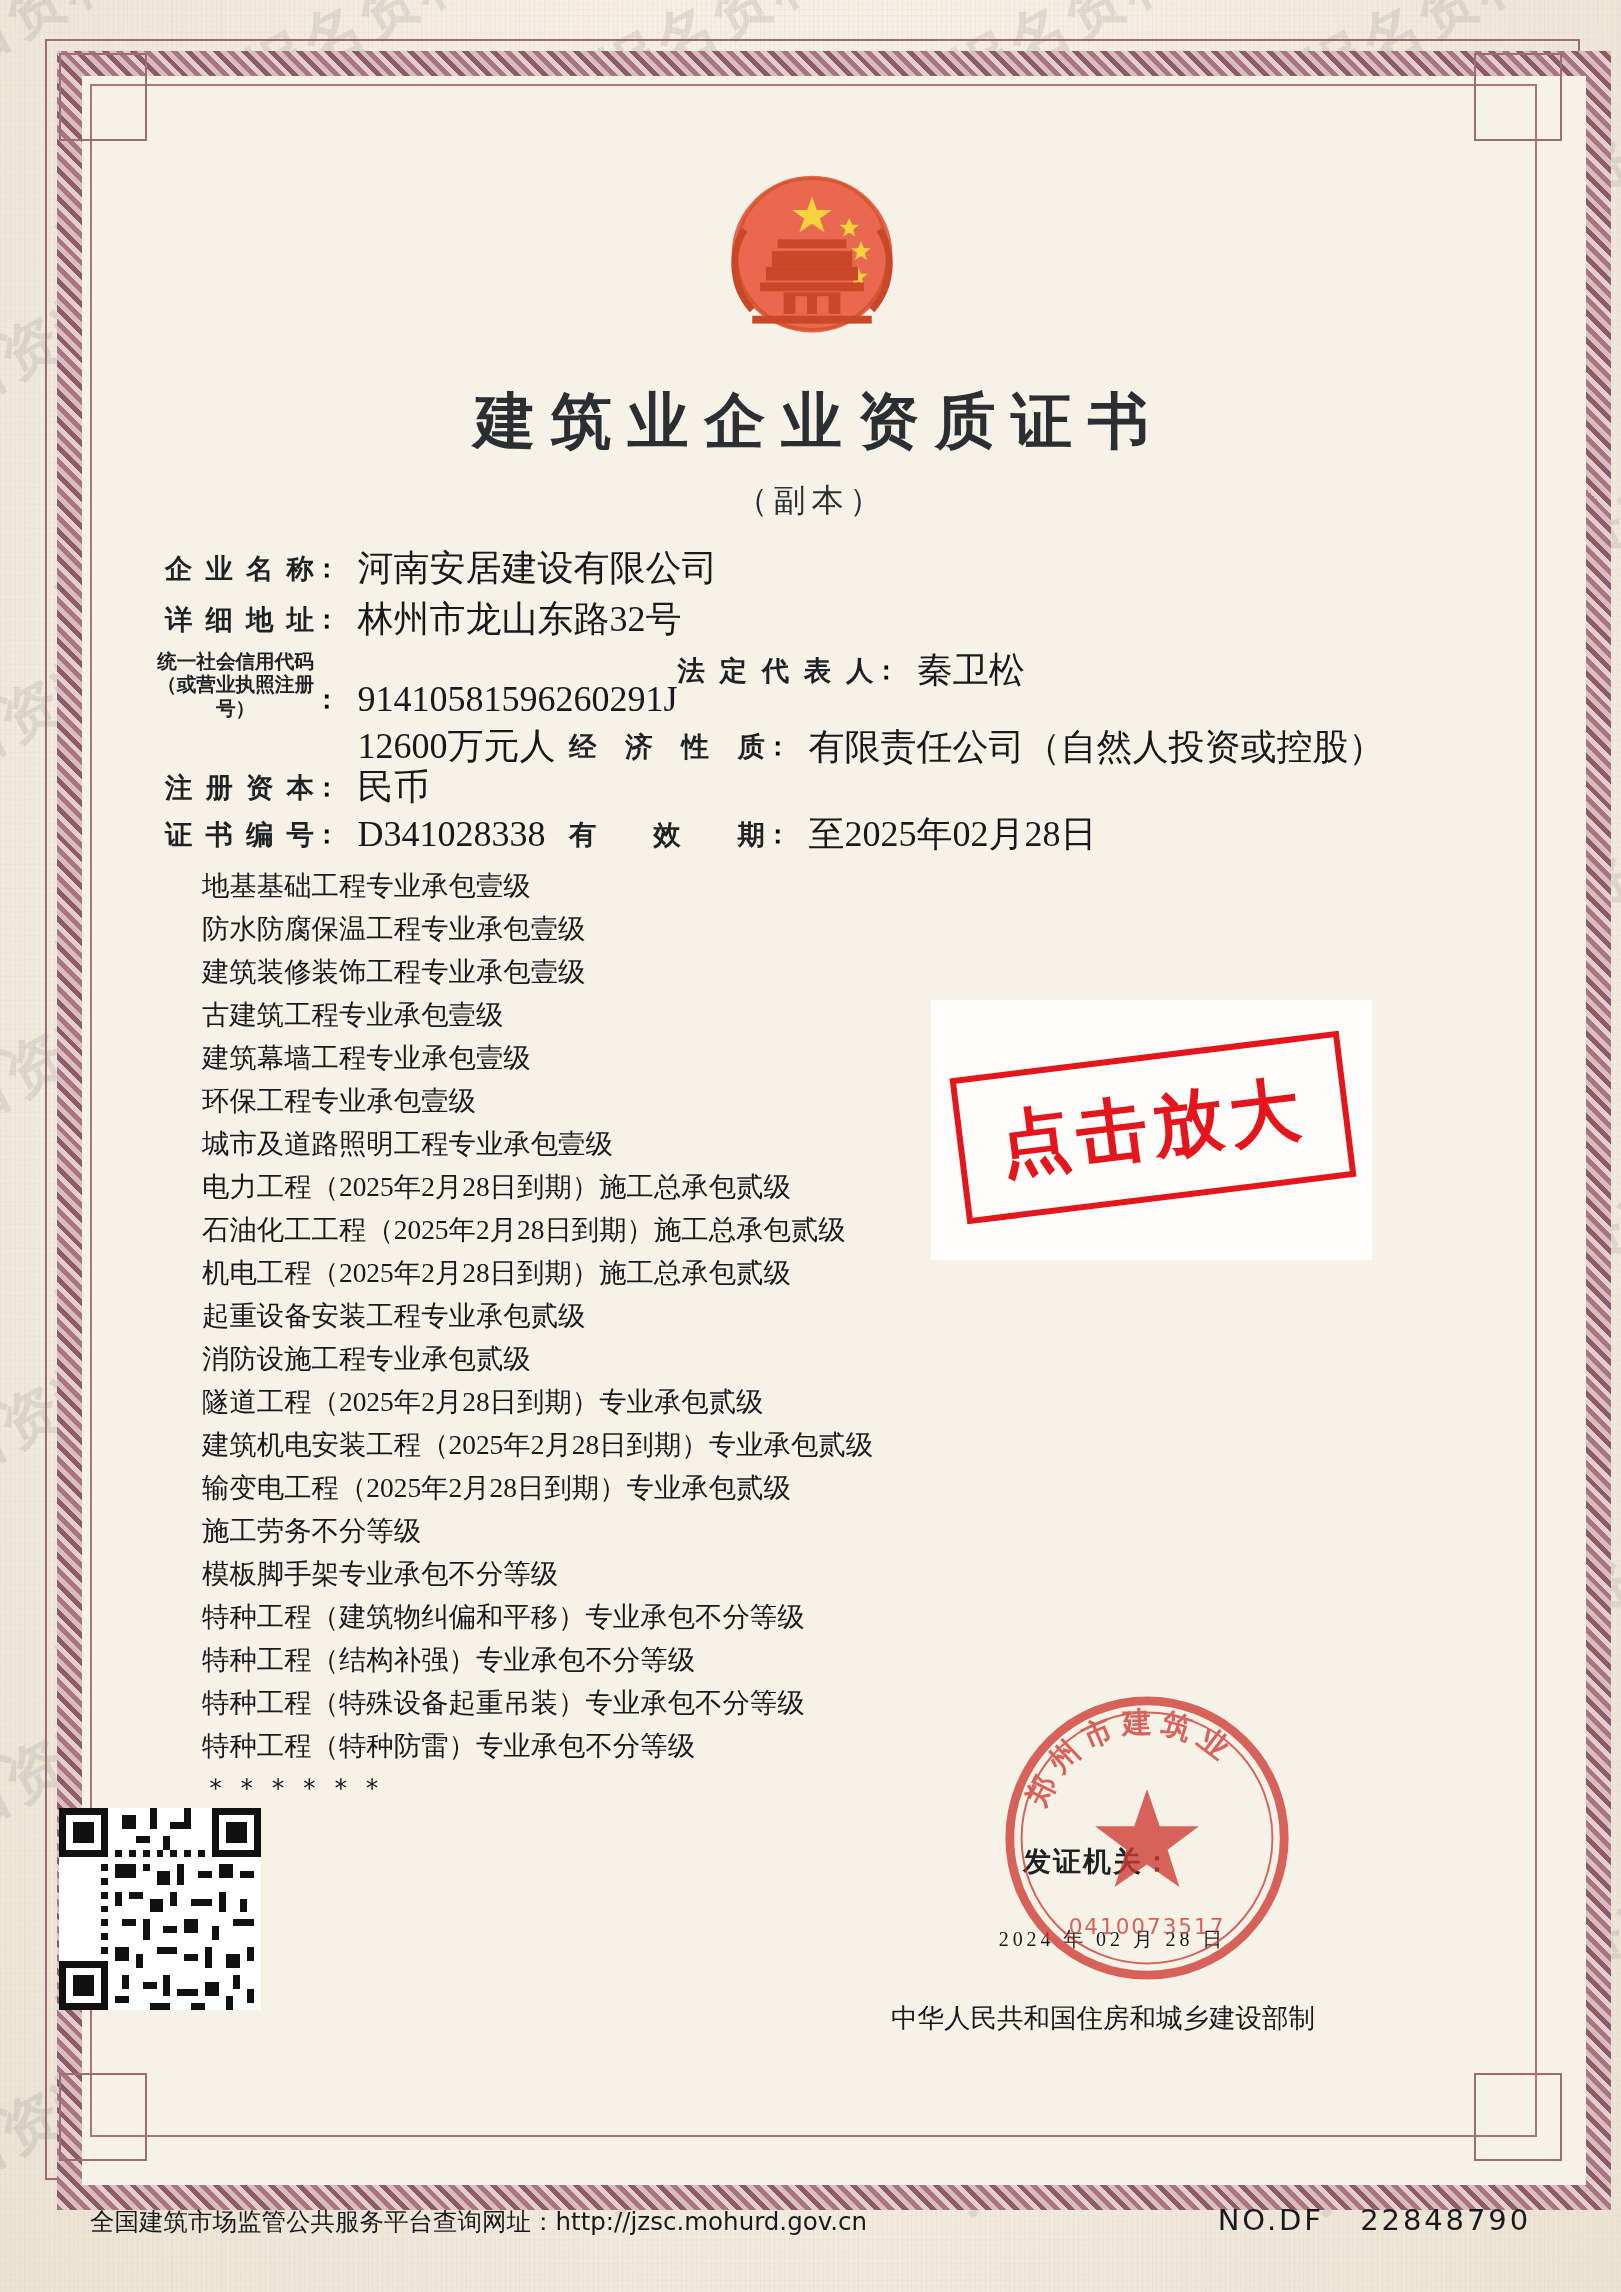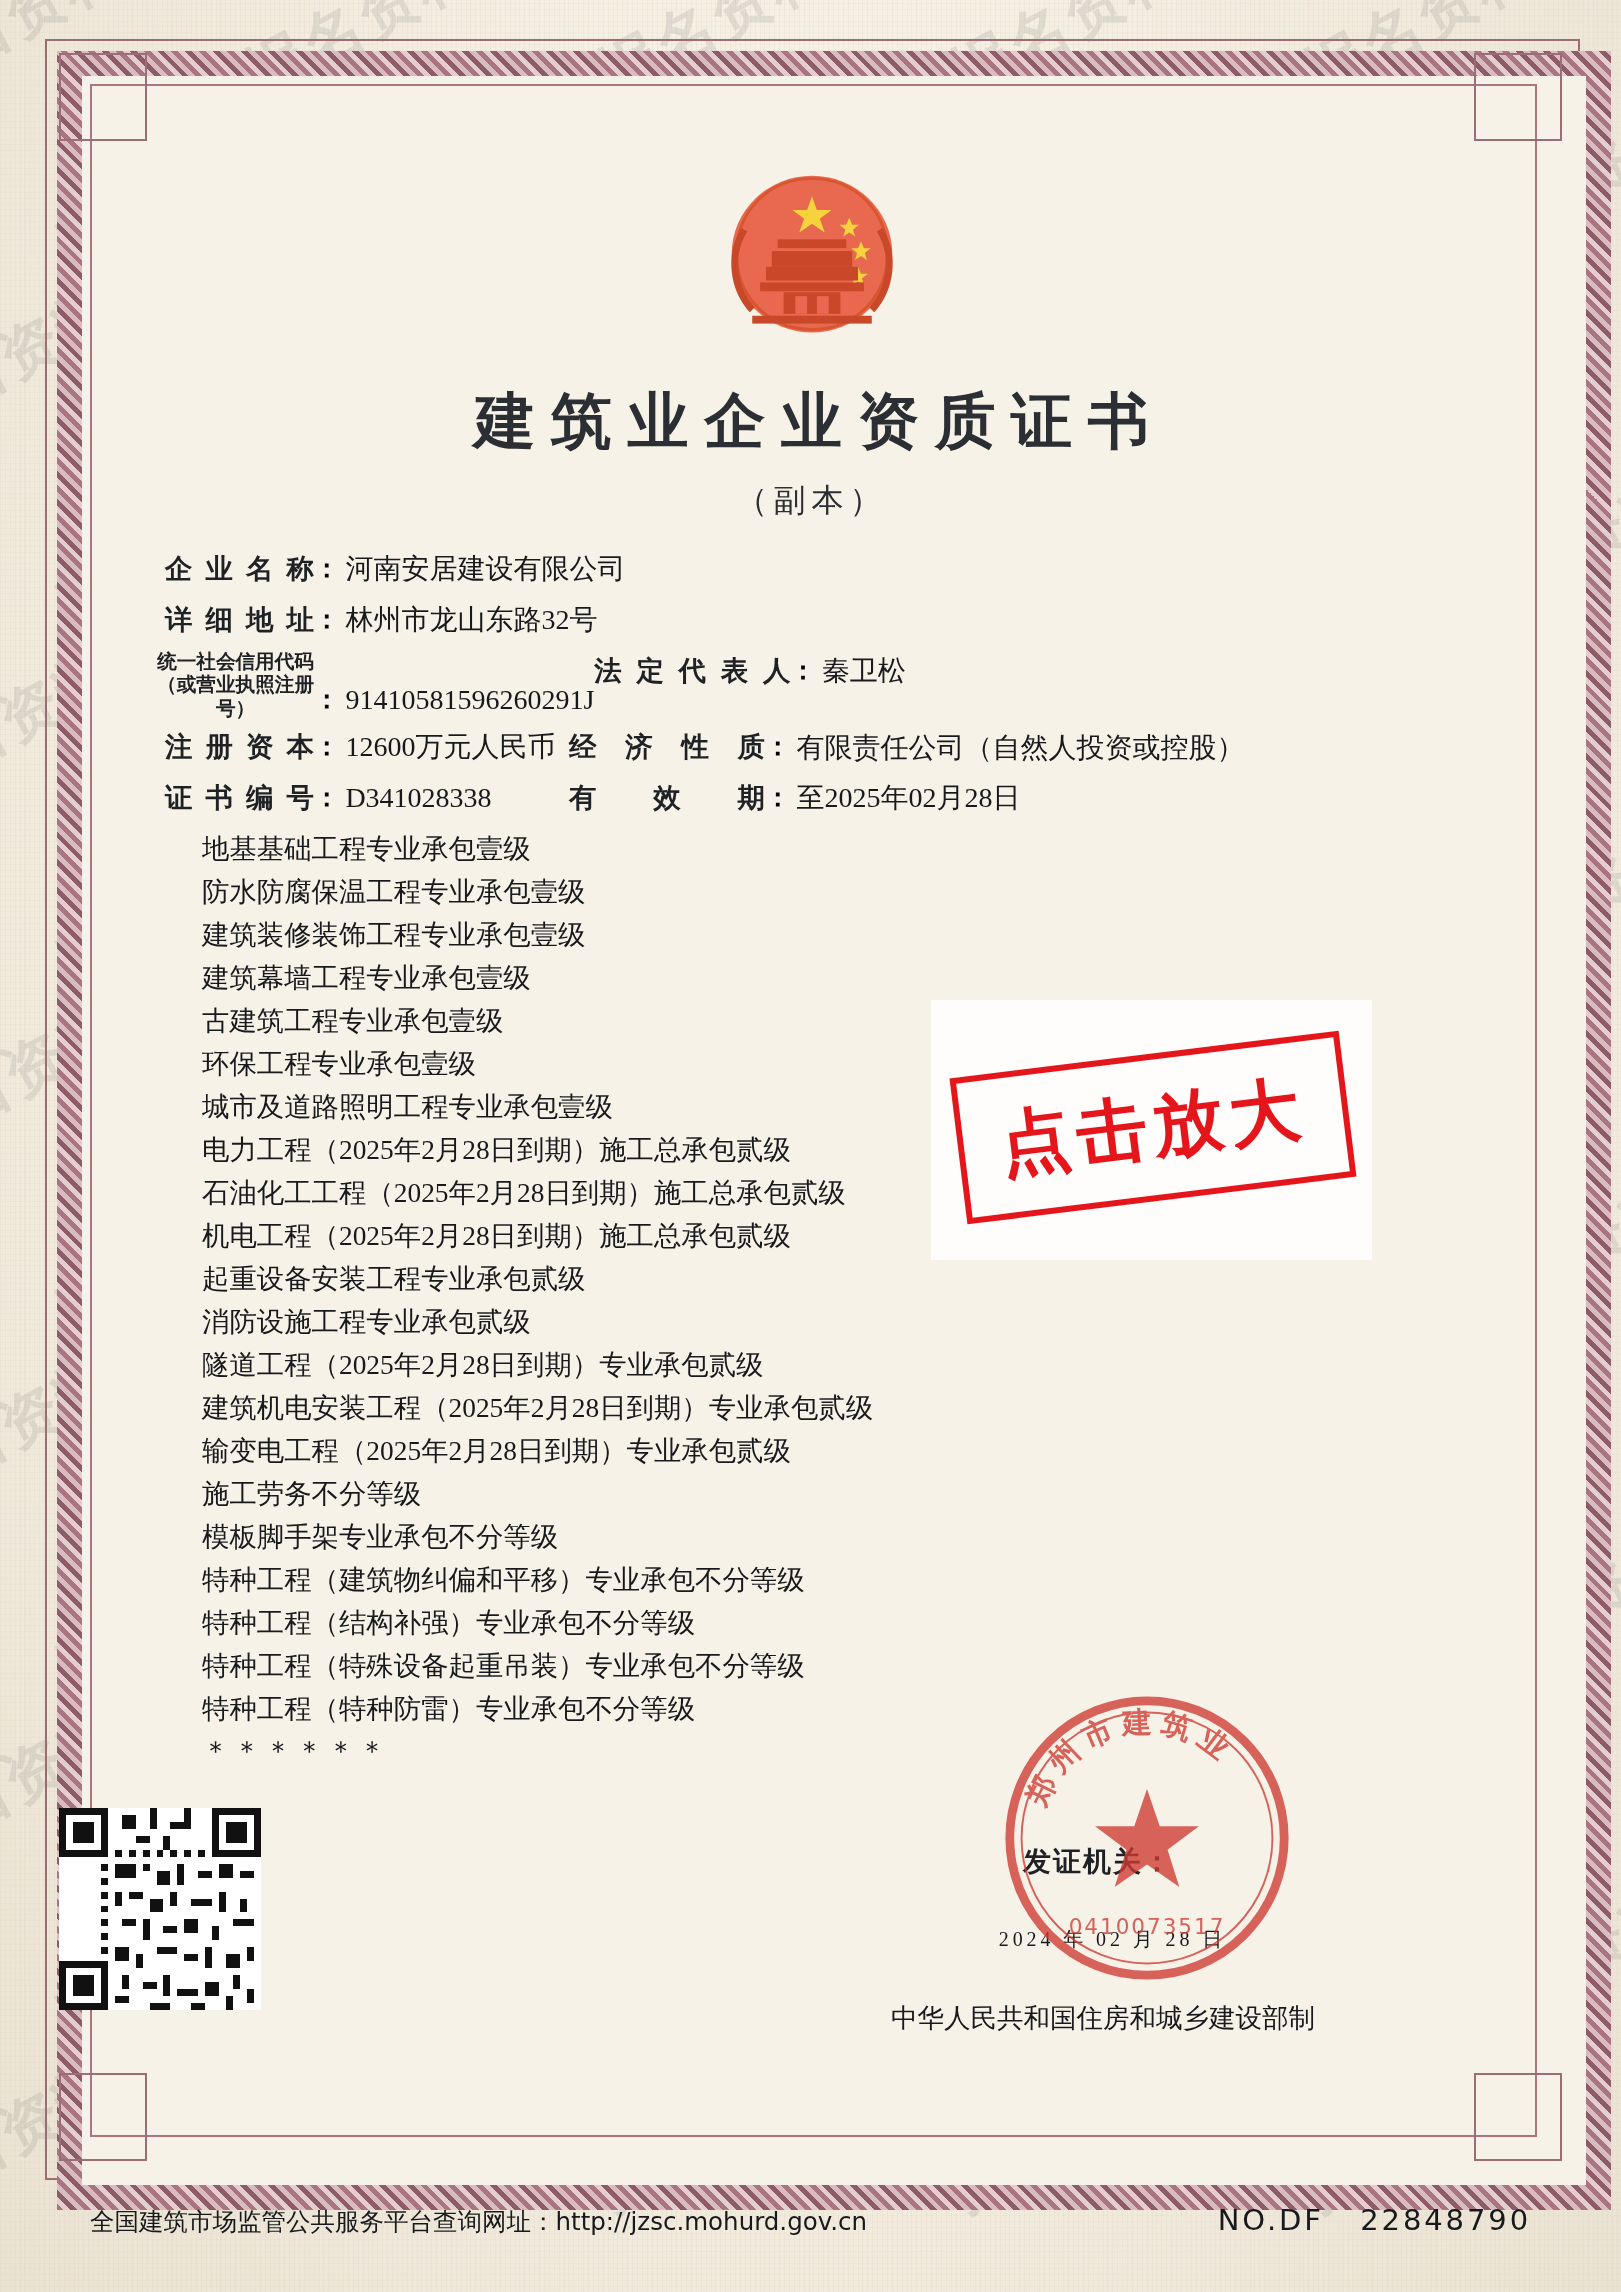--- a/index.html
+++ b/index.html
@@ -146,25 +146,26 @@
     text-align-last: center;
     padding-left: 49px;
   }
   .colon {
     flex: 0 0 17.6px;
     font-size: 25.5px;
     line-height: 41px;
     font-weight: bold;
   }
   .val {
-    font-size: 28px;
+    font-size: 36px;
     line-height: 41px;
     color: #17191c;
     flex: 1;
     padding-left: 5.9px;
+    margin-left: 12px;
   }
   .half-left { flex: 0 0 461px; }
   .two-col { display: flex; align-items: flex-end; }
 
   
   #qual-head {
     font-family: "DejaVu Sans", sans-serif;
     font-weight: bold;
     font-size: 27.4px;
     color: #1f2225;
@@ -458,22 +459,22 @@
         <div class="lbl" style="width:196px;flex:0 0 196px;padding-left:0">有效期</div>
         <div class="colon">：</div>
         <div class="val">至2025年02月28日</div>
       </div>
     </div>
 
     <div id="qual-list">
         <div class="qual-item">地基基础工程专业承包壹级</div>
         <div class="qual-item">防水防腐保温工程专业承包壹级</div>
         <div class="qual-item">建筑装修装饰工程专业承包壹级</div>
+        <div class="qual-item">古建筑工程专业承包壹级</div>
         <div class="qual-item">建筑幕墙工程专业承包壹级</div>
-        <div class="qual-item">古建筑工程专业承包壹级</div>
         <div class="qual-item">环保工程专业承包壹级</div>
         <div class="qual-item">城市及道路照明工程专业承包壹级</div>
         <div class="qual-item">电力工程（2025年2月28日到期）施工总承包贰级</div>
         <div class="qual-item">石油化工工程（2025年2月28日到期）施工总承包贰级</div>
         <div class="qual-item">机电工程（2025年2月28日到期）施工总承包贰级</div>
         <div class="qual-item">起重设备安装工程专业承包贰级</div>
         <div class="qual-item">消防设施工程专业承包贰级</div>
         <div class="qual-item">隧道工程（2025年2月28日到期）专业承包贰级</div>
         <div class="qual-item">建筑机电安装工程（2025年2月28日到期）专业承包贰级</div>
         <div class="qual-item">输变电工程（2025年2月28日到期）专业承包贰级</div>

